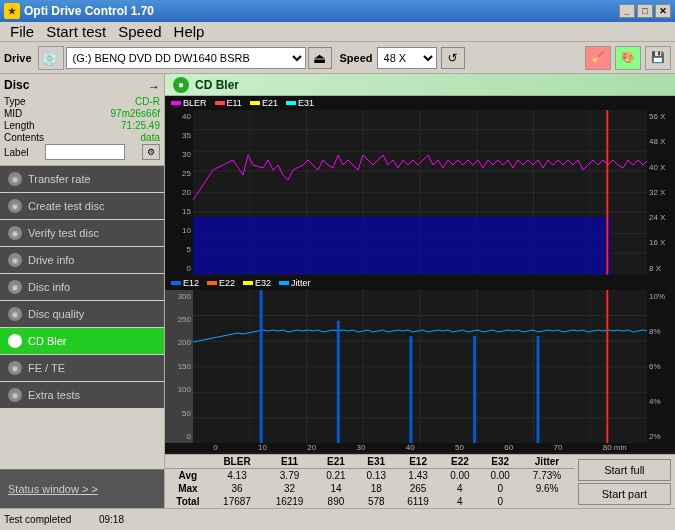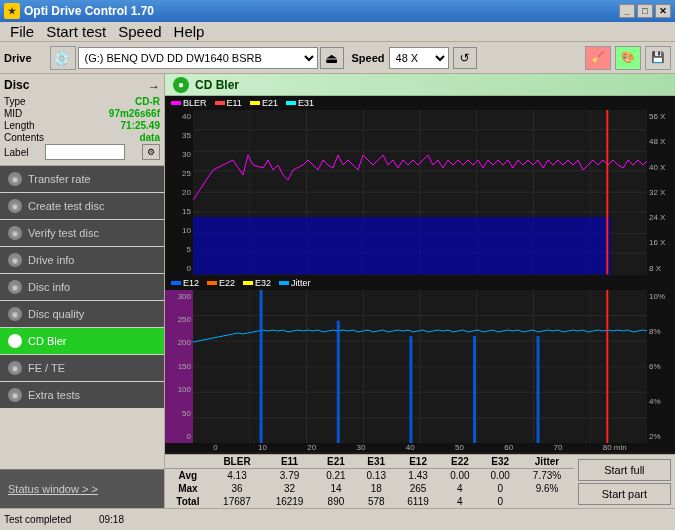--- a/index.html
+++ b/index.html
@@ -11,41 +11,41 @@
     .title-bar-icon { width: 16px; height: 16px; background: #ffcc00; border-radius: 2px; display: flex; align-items: center; justify-content: center; font-size: 9px; color: #333; }
     .title-bar-controls { display: flex; gap: 2px; }
     .title-btn { width: 16px; height: 14px; background: #d4d0c8; border: 1px solid #888; font-size: 9px; cursor: pointer; display: flex; align-items: center; justify-content: center; color: #000; }
 
     
     .menu-bar { background: #d4d0c8; height: 20px; display: flex; align-items: center; padding: 0 4px; border-bottom: 1px solid #b0a898; }
     .menu-item { padding: 2px 6px; cursor: pointer; font-size: 15px; color: #000; }
 
     
     .toolbar { background: #d4d0c8; height: 32px; display: flex; align-items: center; padding: 2px 4px; gap: 4px; border-bottom: 1px solid #b0a898; }
-    .toolbar-label { font-size: 11px; font-weight: bold; margin-right: 14px; }
+    .toolbar-label { font-size: 11px; font-weight: bold; margin-right: 2px; }
     .drive-select { height: 22px; background: white; border: 1px solid #888; font-size: 11px; padding: 0 2px; width: 240px; }
     .toolbar-btn { height: 22px; width: 24px; background: #d4d0c8; border: 1px solid #888; cursor: pointer; display: flex; align-items: center; justify-content: center; font-size: 12px; }
     .speed-label { font-size: 11px; font-weight: bold; margin-left: 4px; }
     .speed-select { height: 22px; background: white; border: 1px solid #888; font-size: 11px; padding: 0 2px; width: 60px; }
     .toolbar-icon-btn { height: 24px; width: 26px; background: #d4d0c8; border: 1px solid #999; cursor: pointer; display: flex; align-items: center; justify-content: center; }
 
     
     .main-layout { display: flex; height: calc(530px - 22px - 20px - 32px - 22px); }
 
     
     .sidebar { width: 165px; background: #d4d0c8; border-right: 1px solid #b0a898; display: flex; flex-direction: column; }
 
     
     .disc-panel { background: #d4d0c8; padding: 4px; border-bottom: 1px solid #b0a898; }
     .disc-header { display: flex; align-items: center; justify-content: space-between; margin-bottom: 4px; }
     .disc-title { font-weight: bold; font-size: 12px; }
     .disc-arrow { cursor: pointer; font-size: 12px; }
     .disc-row { display: flex; justify-content: space-between; align-items: center; margin-bottom: 1px; }
     .disc-key { color: #000; font-size: 10px; }
-    .disc-val { color: #00aa00; font-size: 10px; font-weight: bold; }
+    .disc-val { color: #00aa00; font-size: 10px; font-weight: normal; }
     .disc-val-white { background: white; border: 1px solid #888; height: 16px; width: 80px; font-size: 10px; }
 
     
     .nav-btn { height: 26px; background: #4a4a4a; color: #cccccc; border: none; display: flex; align-items: center; padding: 0 8px; cursor: pointer; font-size: 11px; margin-bottom: 1px; gap: 6px; width: 100%; text-align: left; }
     .nav-btn.active { background: #22cc22; color: white; }
     .nav-btn-icon { width: 14px; height: 14px; border-radius: 50%; background: #888; display: flex; align-items: center; justify-content: center; font-size: 8px; flex-shrink: 0; }
     .nav-btn.active .nav-btn-icon { background: white; }
 
     
     .status-window-btn { height: 39px; background: #555; color: #ccc; display: flex; align-items: center; padding: 0 8px; cursor: pointer; font-size: 11px; border-top: 1px solid #777; text-decoration: underline; }
@@ -312,21 +312,21 @@
             <div class="legend-color" style="background:#ffff00;"></div>
             <span>E32</span>
           </div>
           <div class="legend-item">
             <div class="legend-color" style="background:#00aaff;"></div>
             <span>Jitter</span>
           </div>
         </div>
 
         <div style="display:flex;height:calc(100% - 25px);">
-          <div style="width:28px;display:flex;flex-direction:column;justify-content:space-between;padding:2px 2px;color:#aaa;font-size:8px;text-align:right;background:#701a75;">
+          <div style="width:28px;display:flex;flex-direction:column;justify-content:space-between;padding:2px 2px;color:#aaa;font-size:8px;text-align:right;background:#404040;">
             <span>300</span>
             <span>250</span>
             <span>200</span>
             <span>150</span>
             <span>100</span>
             <span>50</span>
             <span>0</span>
           </div>
           <div style="flex:1;position:relative;overflow:hidden;">
             <svg width="100%" height="100%" style="display:block;background:#1a1a1a;">

